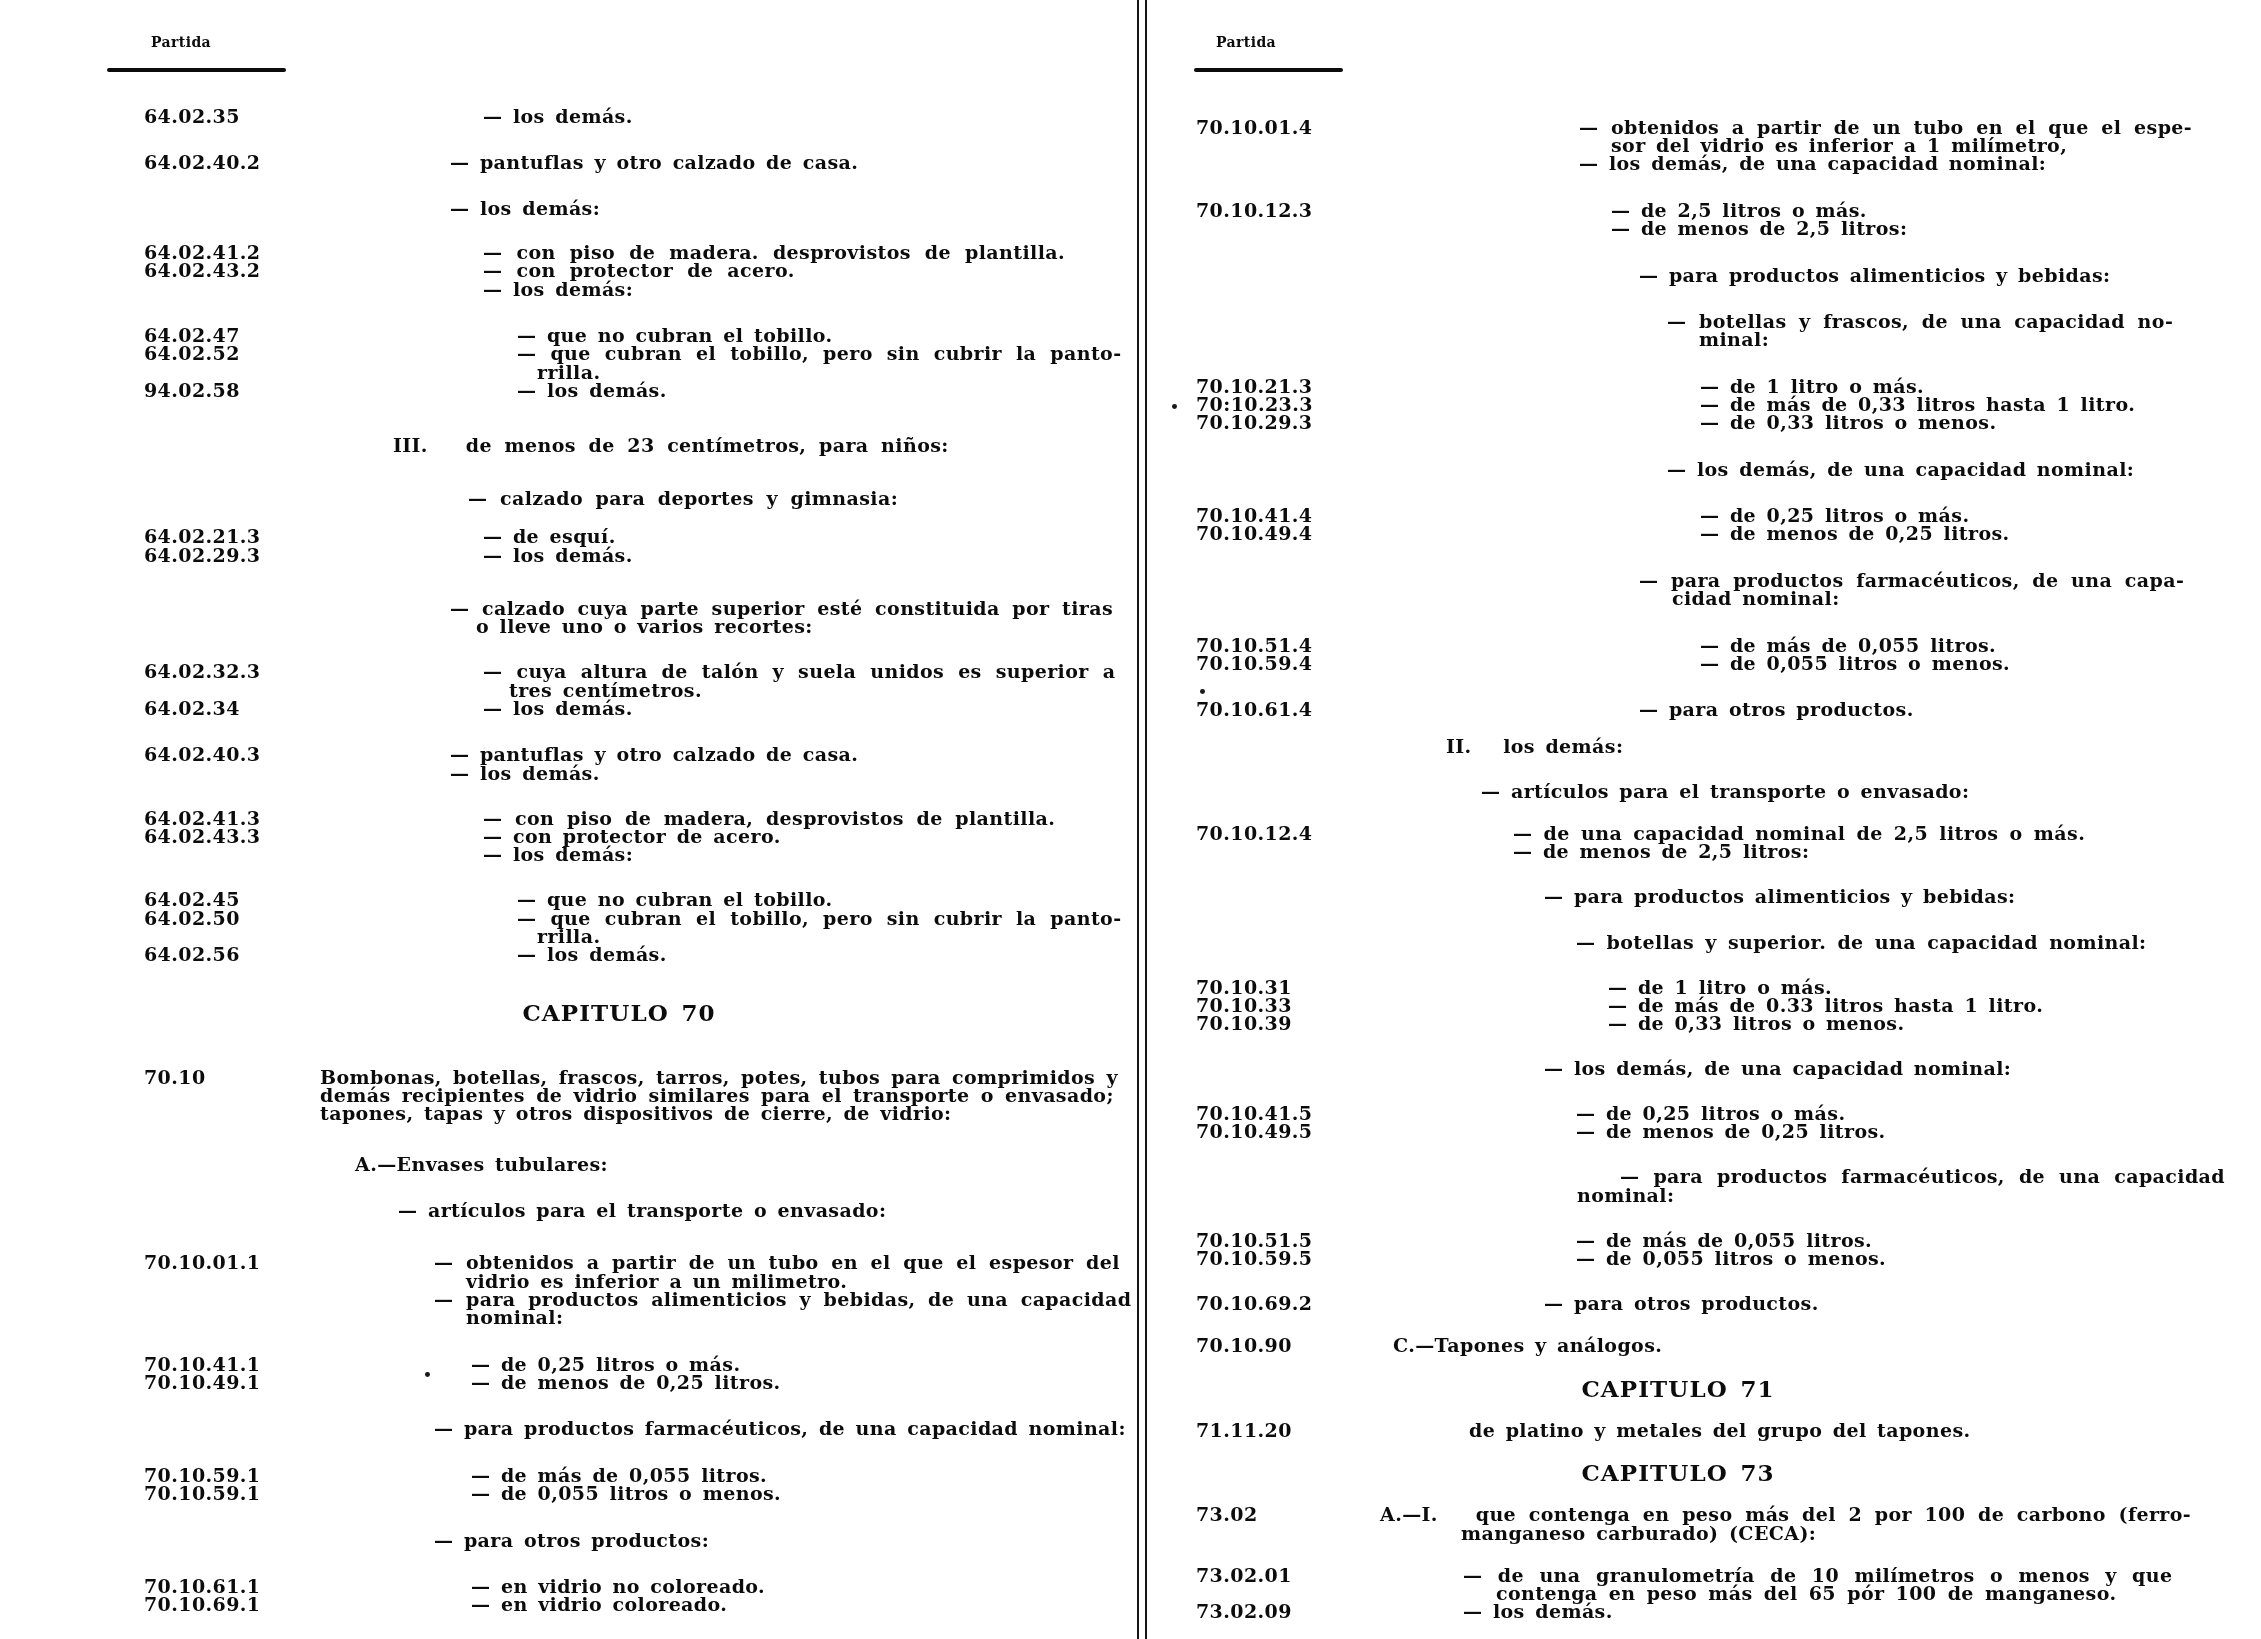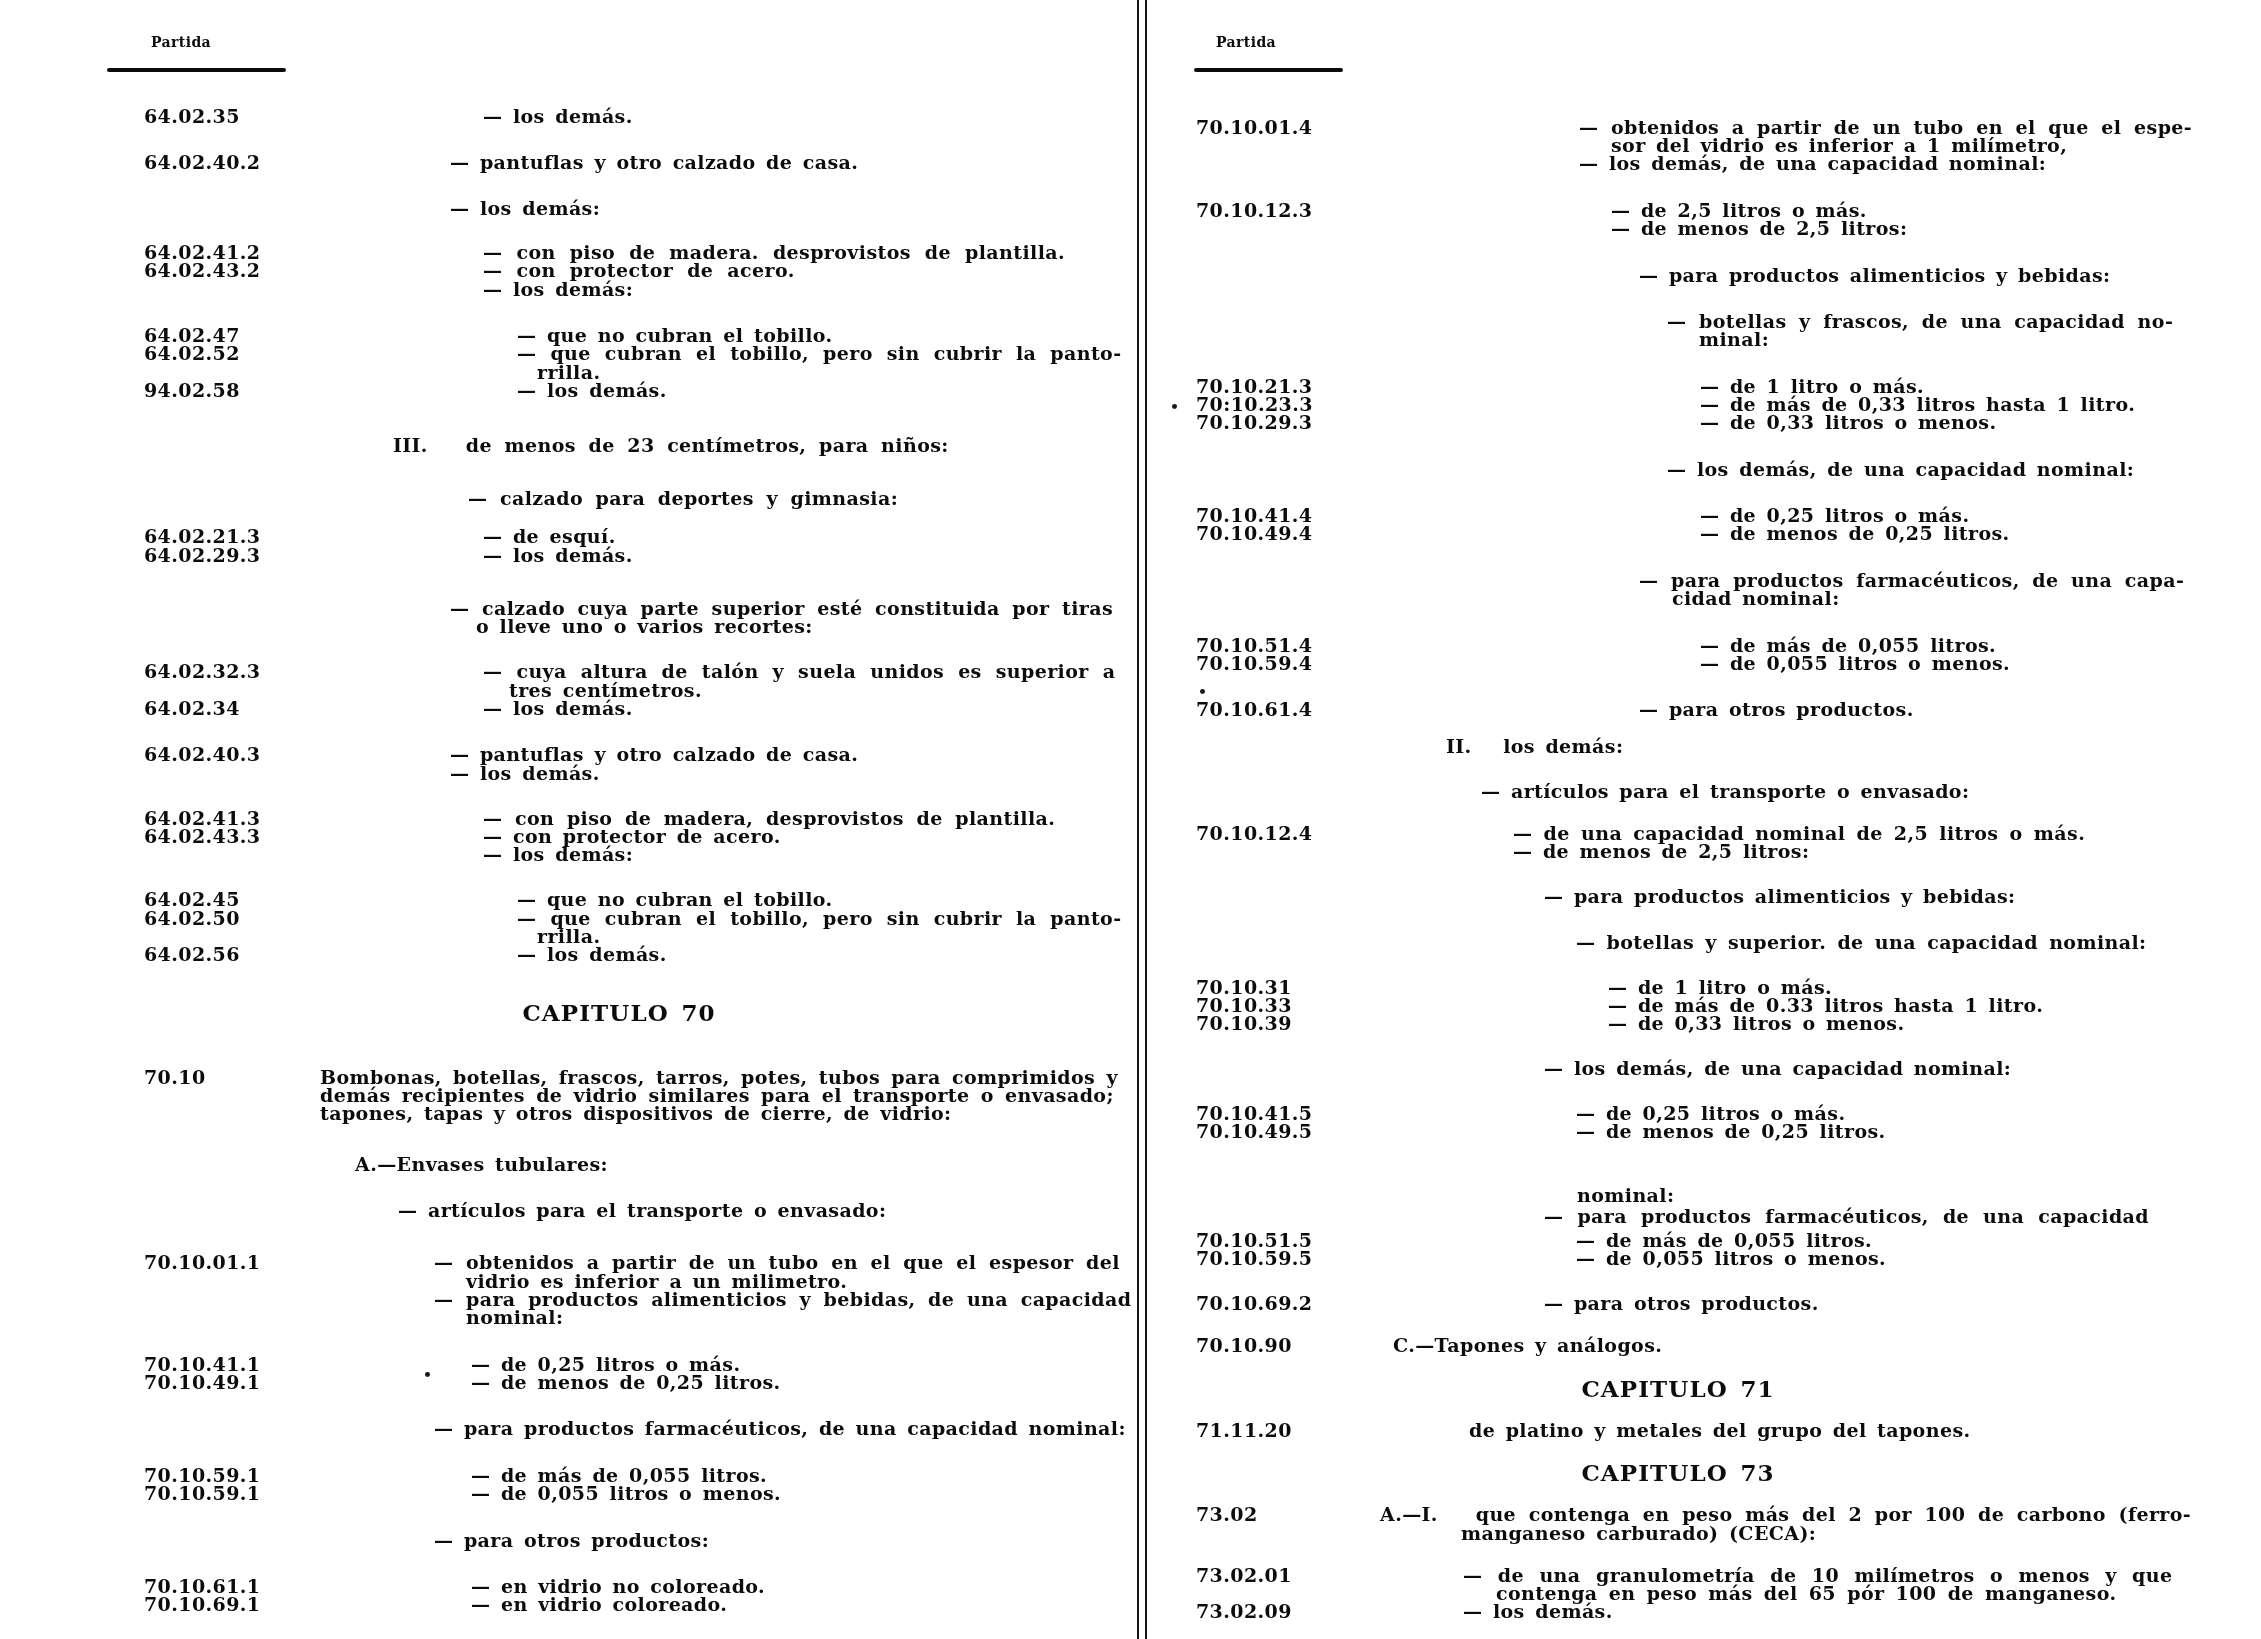--- a/index.html
+++ b/index.html
@@ -181,21 +181,21 @@
         <div class="line" style="left: 1513px; top: 823px; word-spacing: 4.2px;">— de una capacidad nominal de 2,5 litros o más.</div>
         <div class="line" style="left: 1513px; top: 841px;">— de menos de 2,5 litros:</div>
         <div class="line" style="left: 1544px; top: 886px;">— para productos alimenticios y bebidas:</div>
         <div class="line" style="left: 1576px; top: 932px; word-spacing: 4.2px;">— botellas y superior. de una capacidad nominal:</div>
         <div class="line" style="left: 1608px; top: 977px;">— de 1 litro o más.</div>
         <div class="line" style="left: 1608px; top: 995px;">— de más de 0.33 litros hasta 1 litro.</div>
         <div class="line" style="left: 1608px; top: 1013px;">— de 0,33 litros o menos.</div>
         <div class="line" style="left: 1544px; top: 1058px;">— los demás, de una capacidad nominal:</div>
         <div class="line" style="left: 1576px; top: 1103px;">— de 0,25 litros o más.</div>
         <div class="line" style="left: 1576px; top: 1121px;">— de menos de 0,25 litros.</div>
-        <div class="line" style="left: 1544px; top: 1166px; word-spacing: 7px; margin-top: 40px;">— para productos farmacéuticos, de una capacidad</div>
+        <div class="line" style="left: 1620px; top: 1166px; word-spacing: 7px;">— para productos farmacéuticos, de una capacidad</div>
         <div class="line" style="left: 1577px; top: 1185px;">nominal:</div>
         <div class="line" style="left: 1576px; top: 1230px;">— de más de 0,055 litros.</div>
         <div class="line" style="left: 1576px; top: 1248px;">— de 0,055 litros o menos.</div>
         <div class="line" style="left: 1544px; top: 1293px;">— para otros productos.</div>
         <div class="line" style="left: 1393px; top: 1335px;">C.—Tapones y análogos.</div>
         <div class="line cap center" style="left: 1678px; top: 1378px;">CAPITULO 71</div>
         <div class="line" style="left: 1469px; top: 1420px;">de platino y metales del grupo del tapones.</div>
         <div class="line cap center" style="left: 1678px; top: 1462px;">CAPITULO 73</div>
         <div class="line" style="left: 1380px; top: 1504px; word-spacing: 5.6px;">A.—I.   que contenga en peso más del 2 por 100 de carbono (ferro-</div>
         <div class="line" style="left: 1461px; top: 1523px;">manganeso carburado) (CECA):</div>

